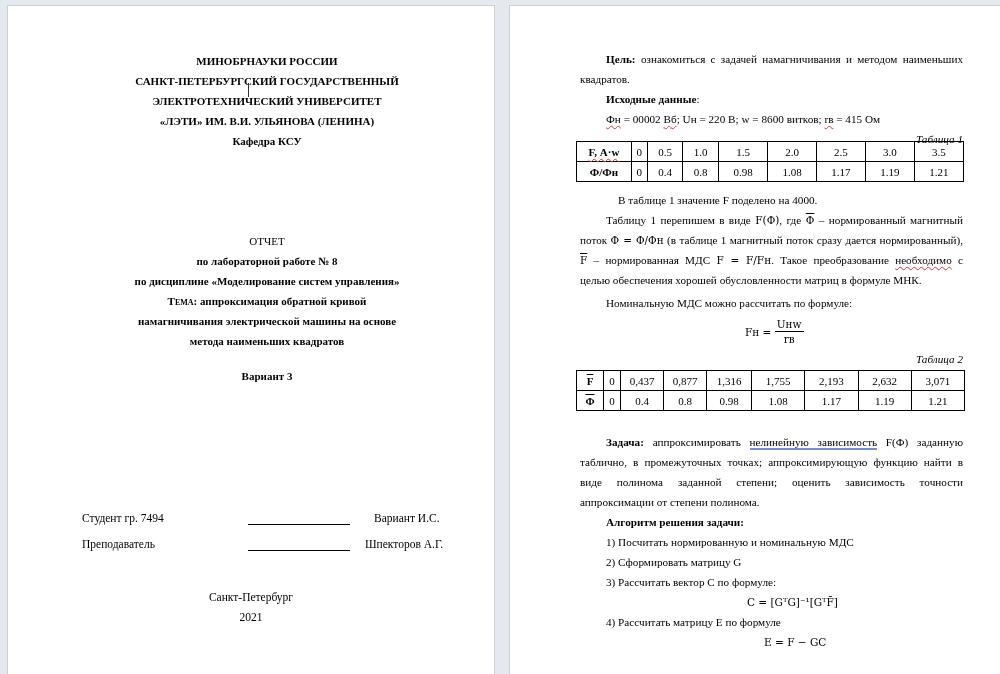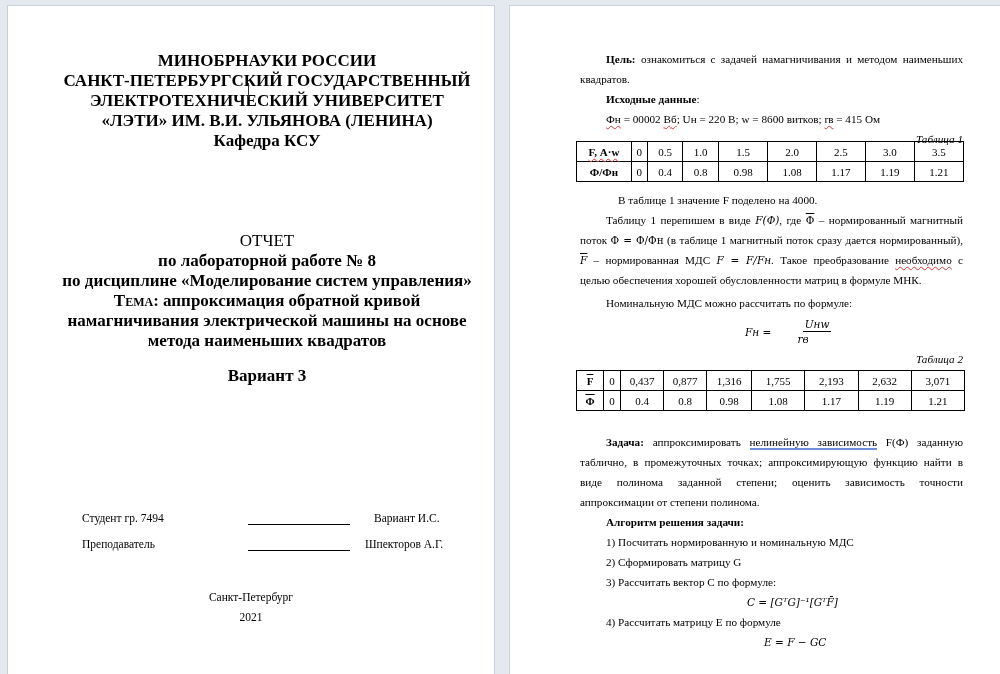--- a/index.html
+++ b/index.html
@@ -13,44 +13,44 @@
   .page {
     position:absolute; top:5px; background:#fff;
     border:1px solid #c9cfd4;
     box-sizing:border-box;
   }
   #page1 { left:7px; width:488px; height:680px; }
   #page2 { left:509px; width:491px; height:680px; border-right:none; }
 
   .center { position:absolute; left:0; right:0; text-align:center; }
   .b { font-weight:bold; }
-  .p1line { font-size:17px; line-height:20px;padding-left:32px; }
+  .p1line { font-size:11px; line-height:20px;padding-left:32px; }
   .sc { font-variant:small-caps; }
 
   .sig { position:absolute; font-size:11.5px; }
   .sigline { position:absolute; height:0; border-bottom:1px solid #000; width:102px; }
 
   .txt { position:absolute; font-size:11.2px; line-height:14px; white-space:nowrap; }
   .just { text-align:justify; text-align-last:justify; white-space:normal; }
   .it { font-style:italic;margin-left:18px; }
-  .math { font-family:"DejaVu Serif", serif; font-style:italic; font-size:10.5px; }
+  .math { font-family:"DejaVu Serif", serif; font-size:10.5px; }
   .mathup { font-family:"DejaVu Serif", serif; font-size:10.5px; }
   .squig { text-decoration:underline wavy #d33; text-decoration-thickness:1px; text-underline-offset:2px; }
   .blueul { border-bottom:2px solid #6f8fd8; }
 
   table.dt {
     position:absolute; border-collapse:collapse;
     font-size:11px; font-family:"Liberation Serif", serif;
   }
   table.dt td {
     border:1px solid #000; text-align:center; padding:0; height:19px;
   }
   .bar { text-decoration:overline; }
   .frac { display:inline-block; vertical-align:middle; text-align:center; }
-  .frac .num { display:block; border-bottom:1px solid #000; padding:0 2px; line-height:14px;margin-left:28px; }
+  .frac .num { display:block; border-bottom:1px solid #000; padding:0 2px; line-height:14px; }
   .frac .den { display:block; line-height:14px; }
   .cursor { position:absolute; left:240px; top:77px; width:1px; height:14px; background:#333; }
 </style>
 </head>
 <body>
 
 <div class="page" id="page1">
   <div class="center p1line b" style="top:45px">МИНОБРНАУКИ РОССИИ</div>
   <div class="center p1line b" style="top:65px">САНКТ-ПЕТЕРБУРГСКИЙ ГОСУДАРСТВЕННЫЙ</div>
   <div class="center p1line b" style="top:85px">ЭЛЕКТРОТЕХНИЧЕСКИЙ УНИВЕРСИТЕТ</div>

